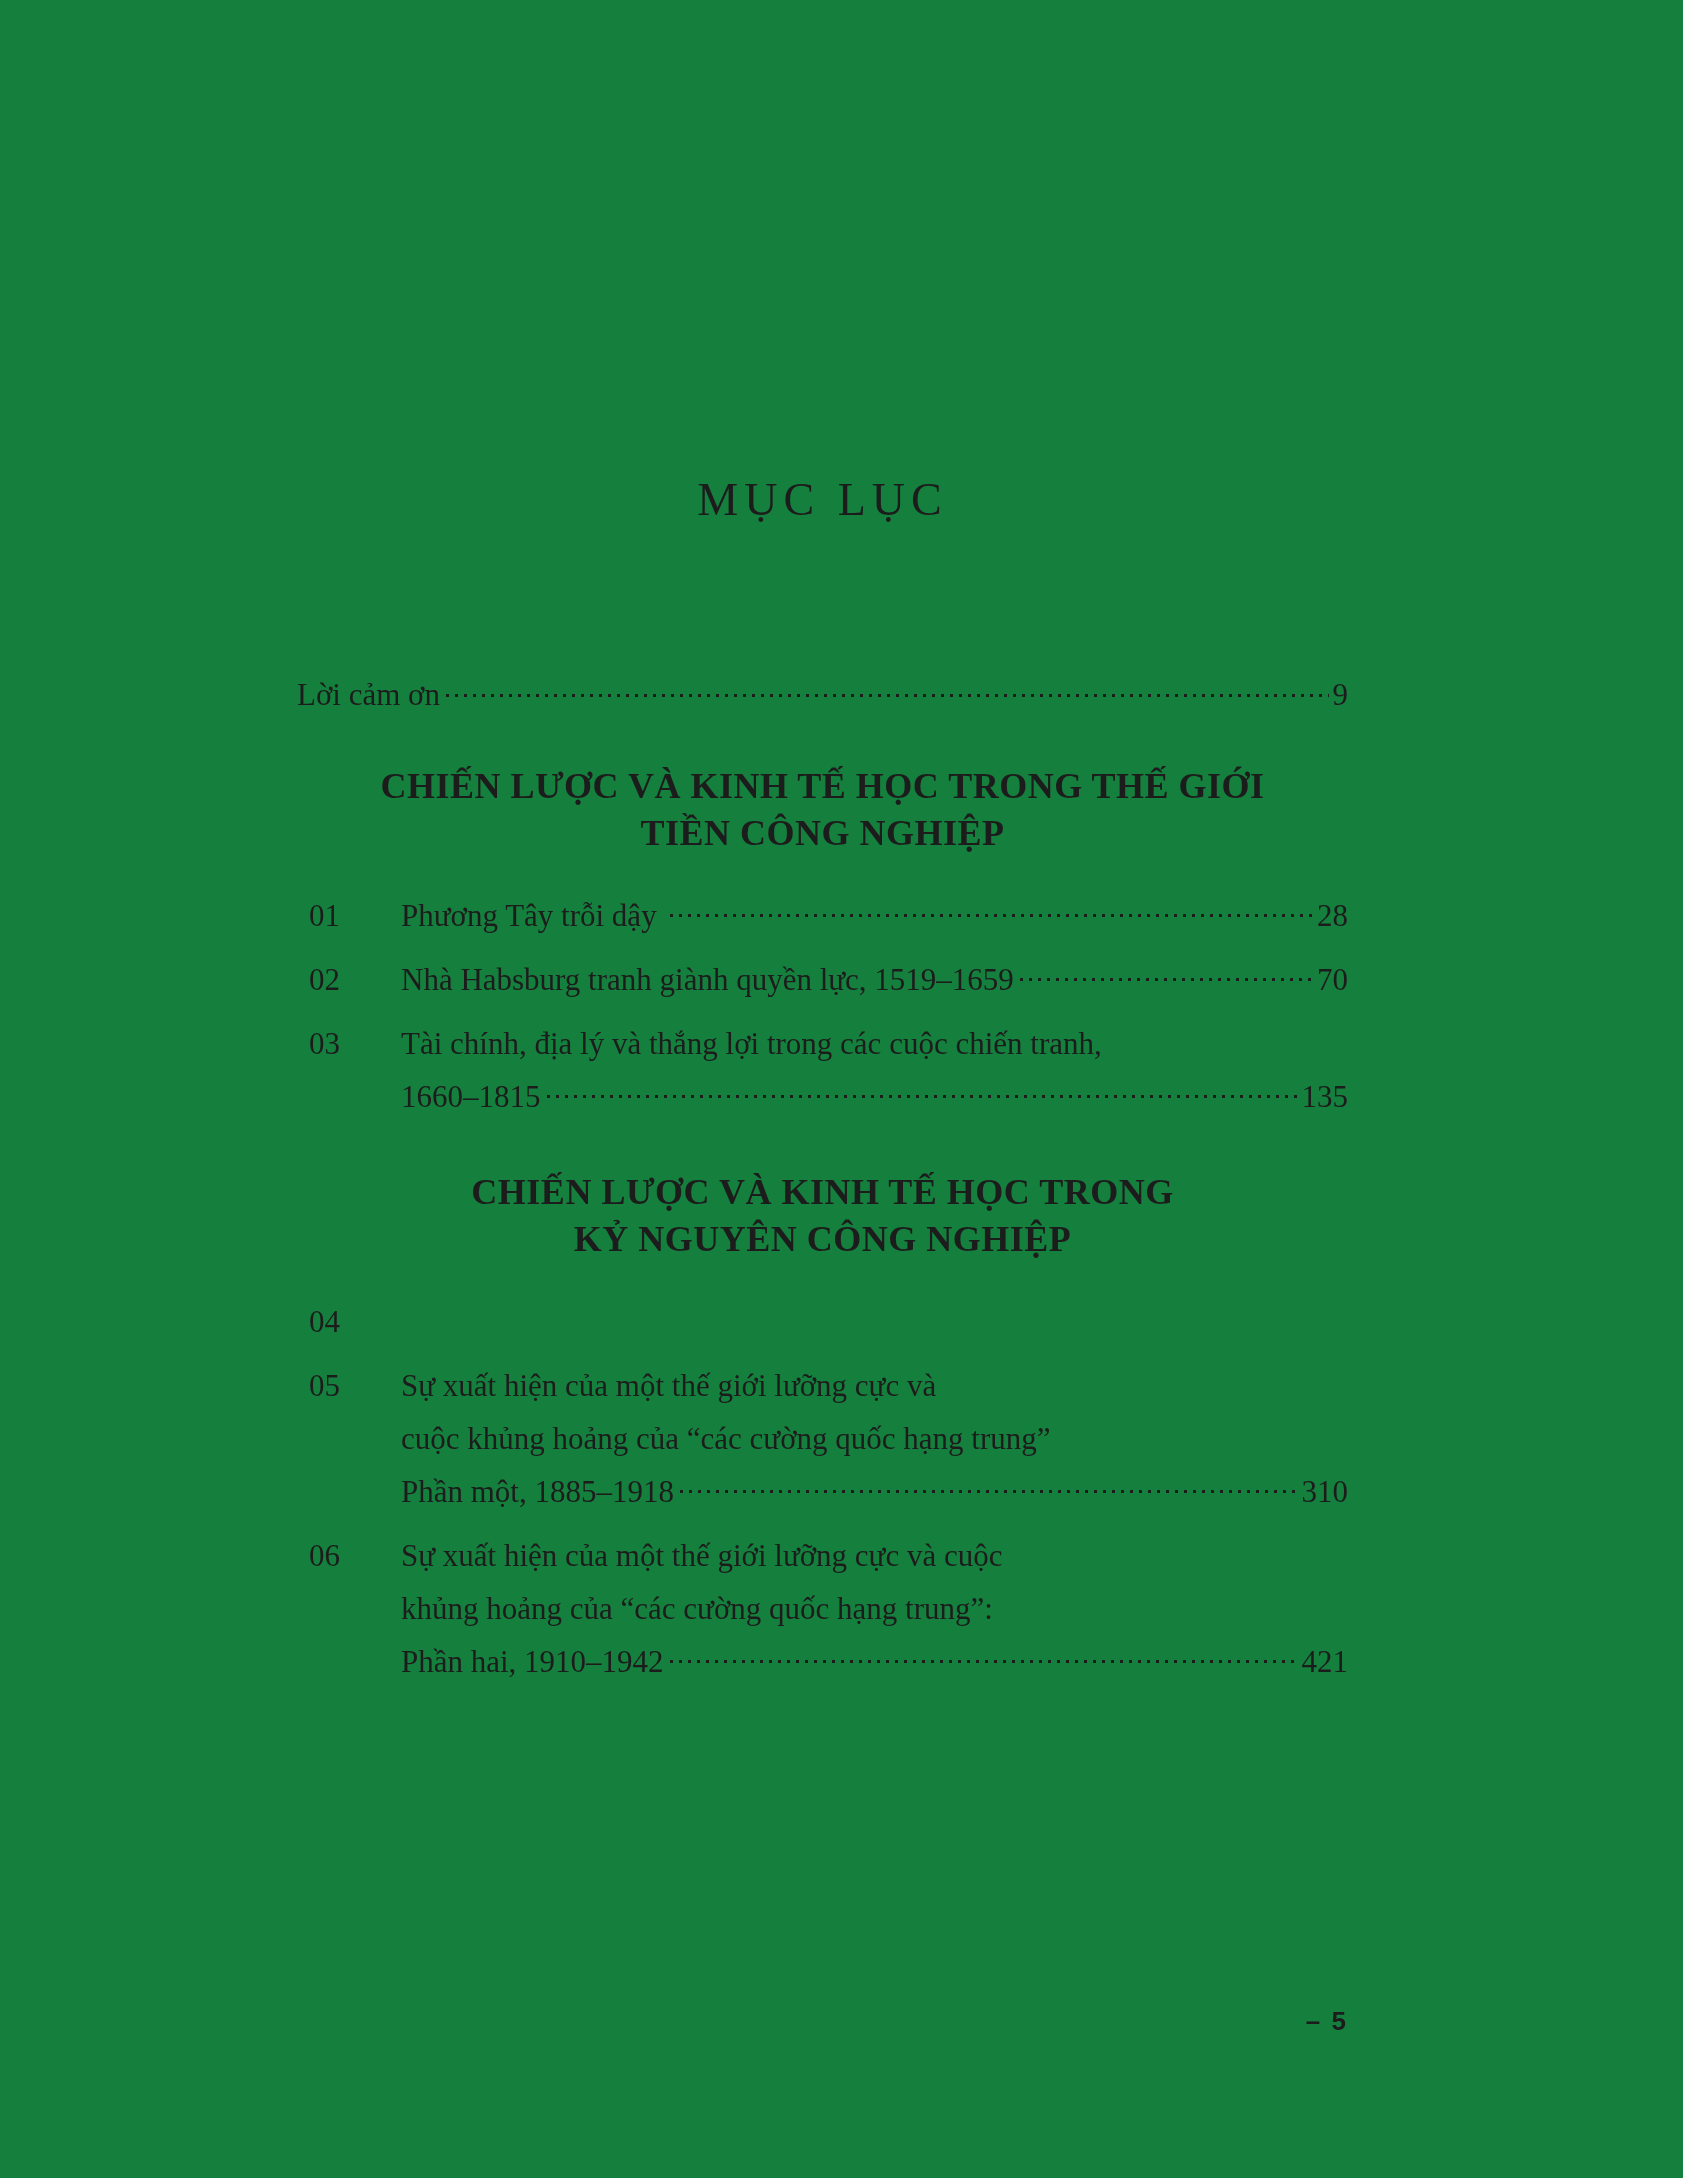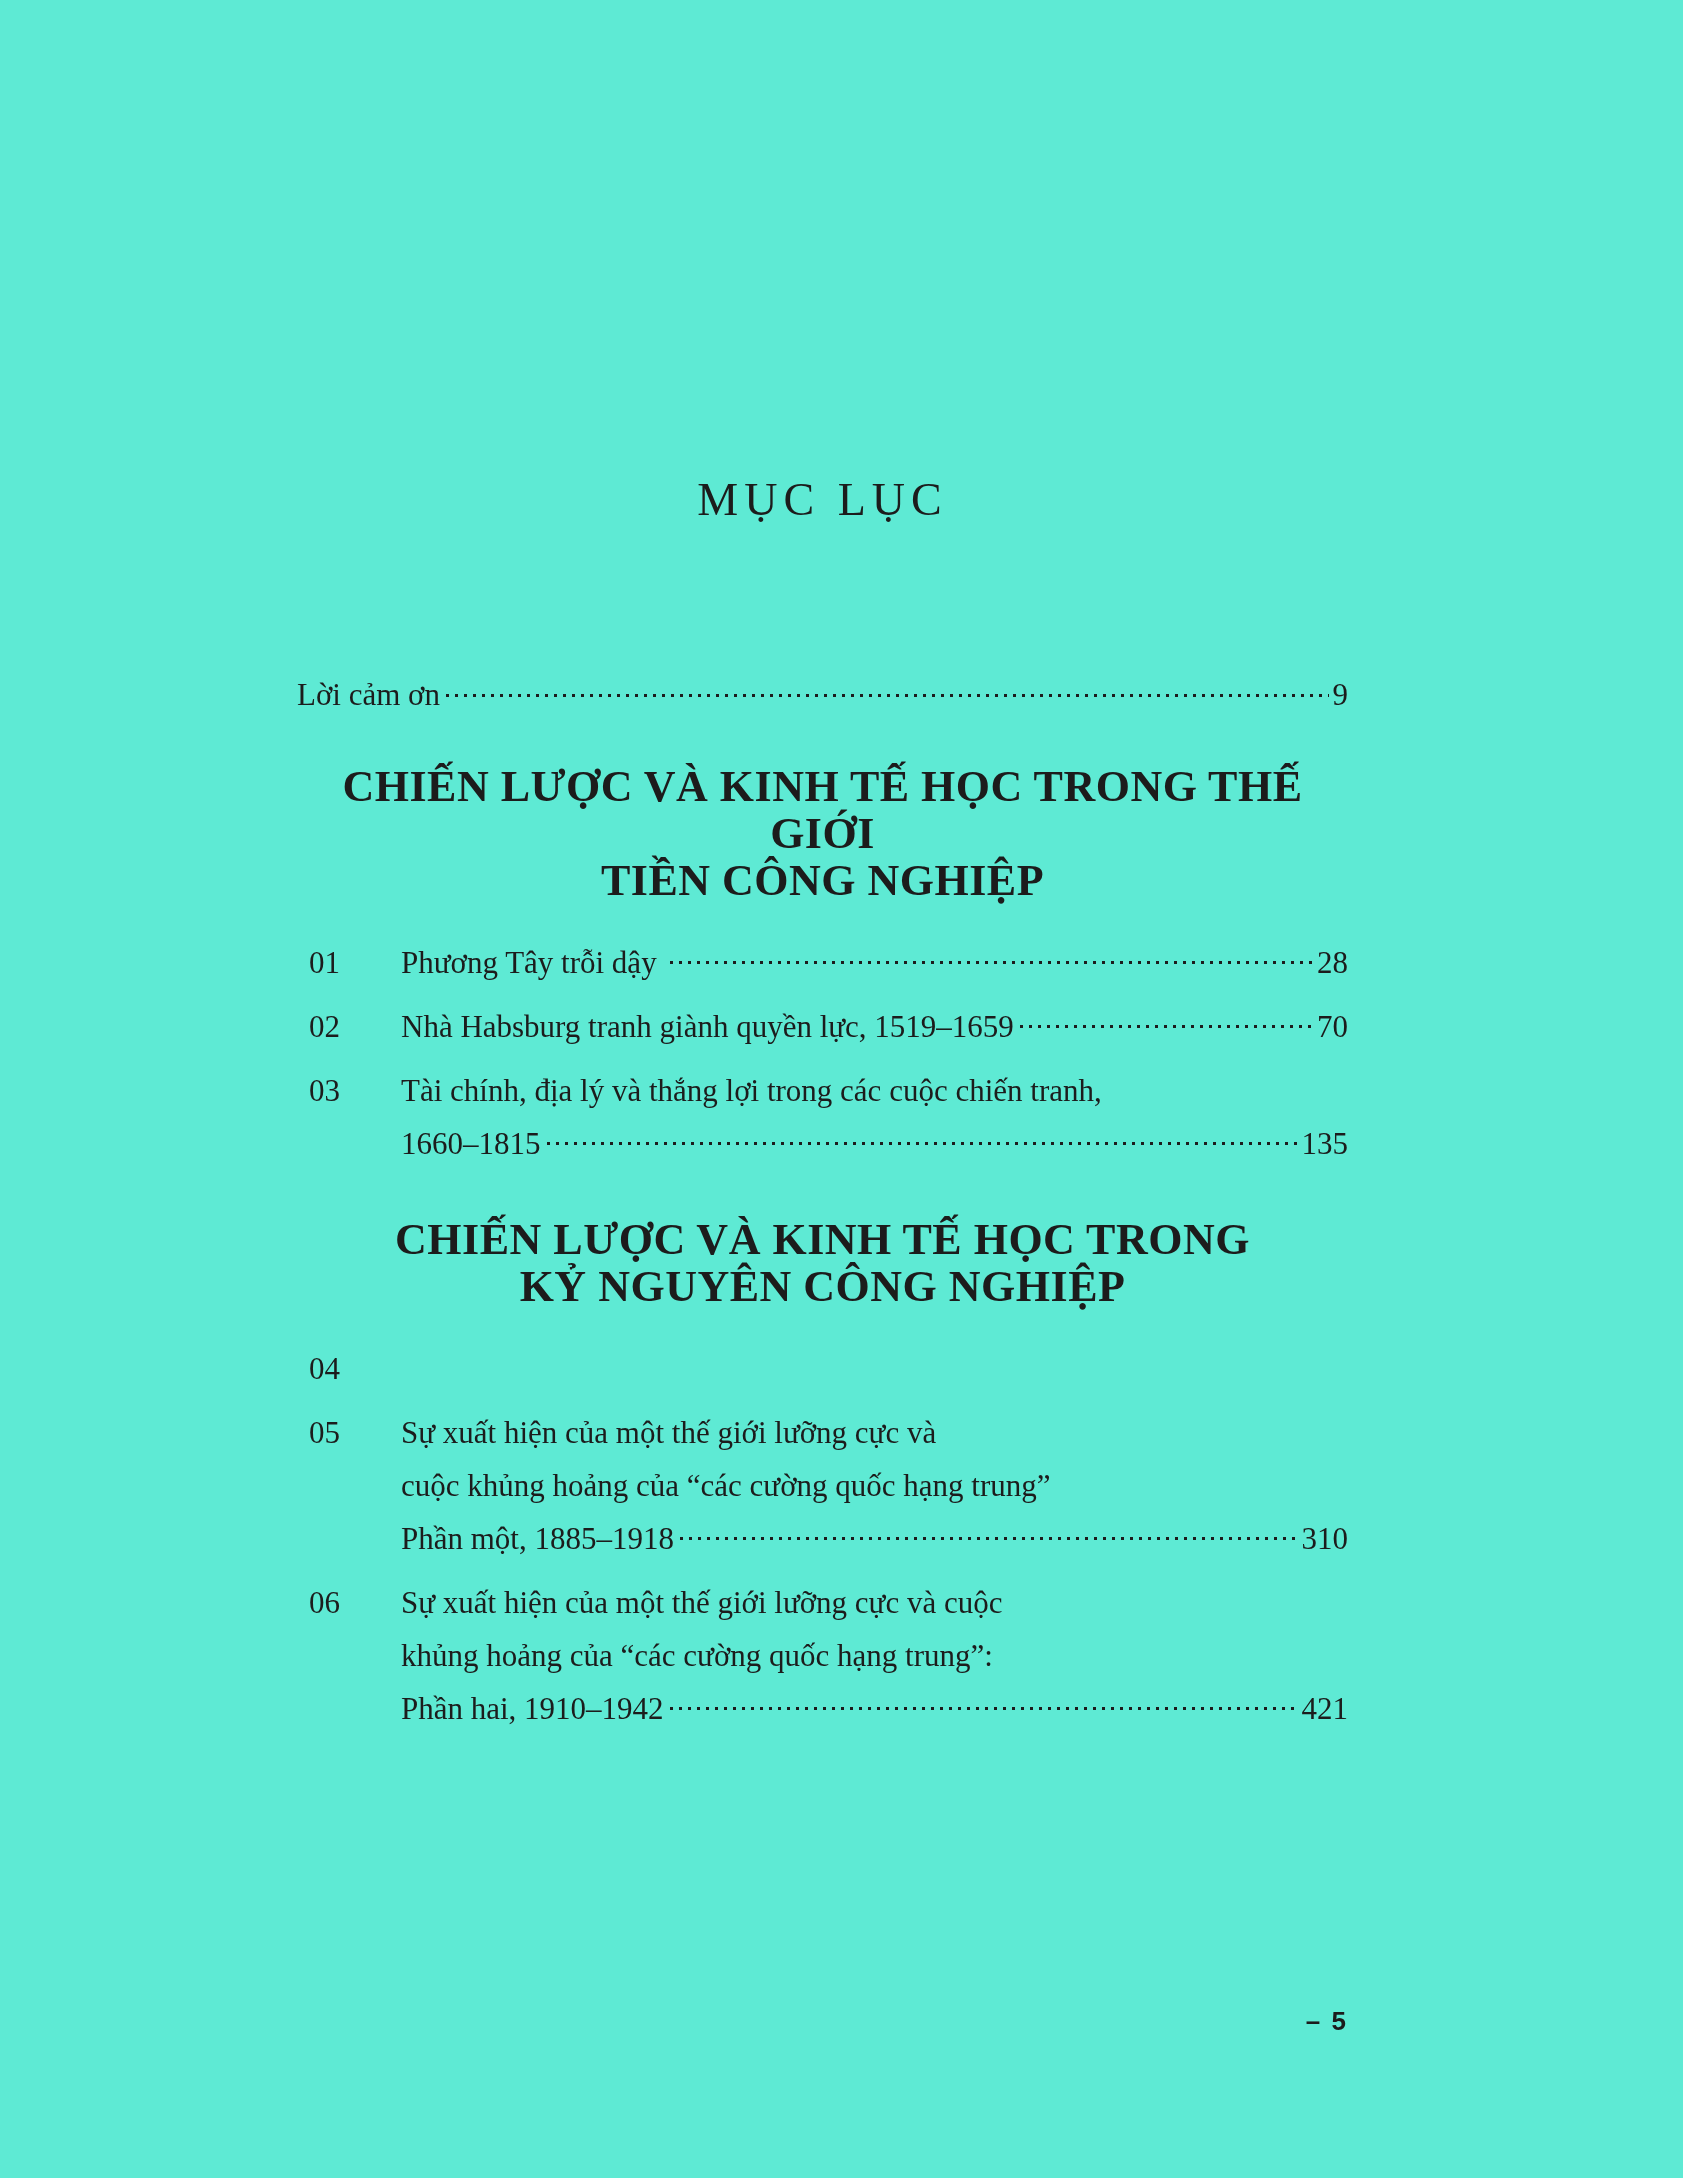--- a/index.html
+++ b/index.html
@@ -8,21 +8,21 @@
     width: 1683px;
     height: 2178px;
     position: relative;
     font-family: "Liberation Serif", serif;
     color: #1c1c1c;
     overflow: hidden;
   }
   .page {
     position: absolute;
     inset: 0;
-    background: #5eead4;
+    background: #15803d;
   }
   .content {
     position: absolute;
     left: 297px;
     top: 473px;
     width: 1051px;
   }
   .doc-title {
     text-align: center;
     font-size: 46px;
@@ -49,21 +49,21 @@
     background-repeat: repeat-x;
     background-position: 0 0;
   }
   .page-num {
     font-size: 31px;
     white-space: nowrap;
   }
   .section-heading {
     text-align: center;
     font-weight: bold;
-    font-size: 44px;
+    font-size: 36px;
     line-height: 47px;
     letter-spacing: 0.5px;
     margin: 46px 0 32px 0;
   }
   .chapter {
     display: flex;
     font-size: 31px;
     margin-bottom: 11px;
     margin-left: 12px;
   }

